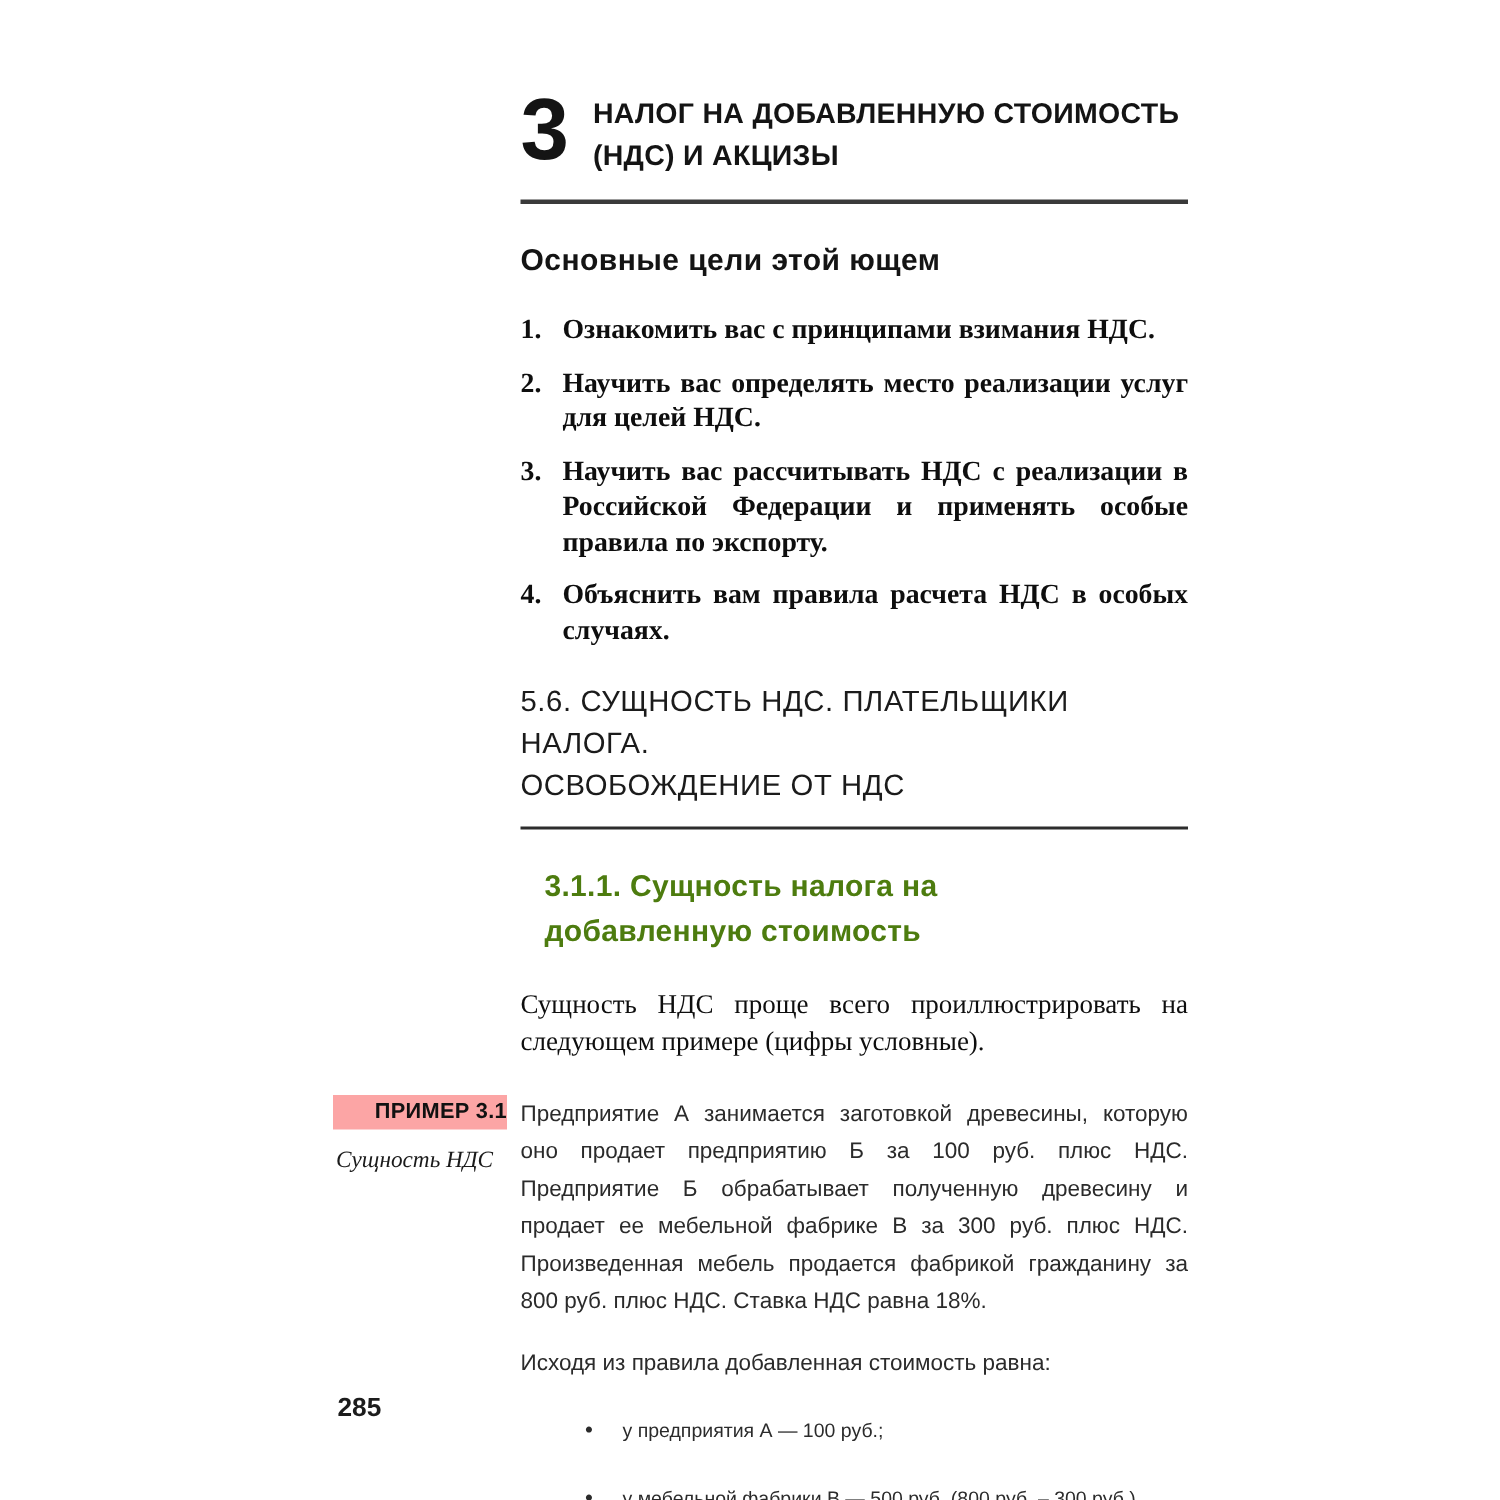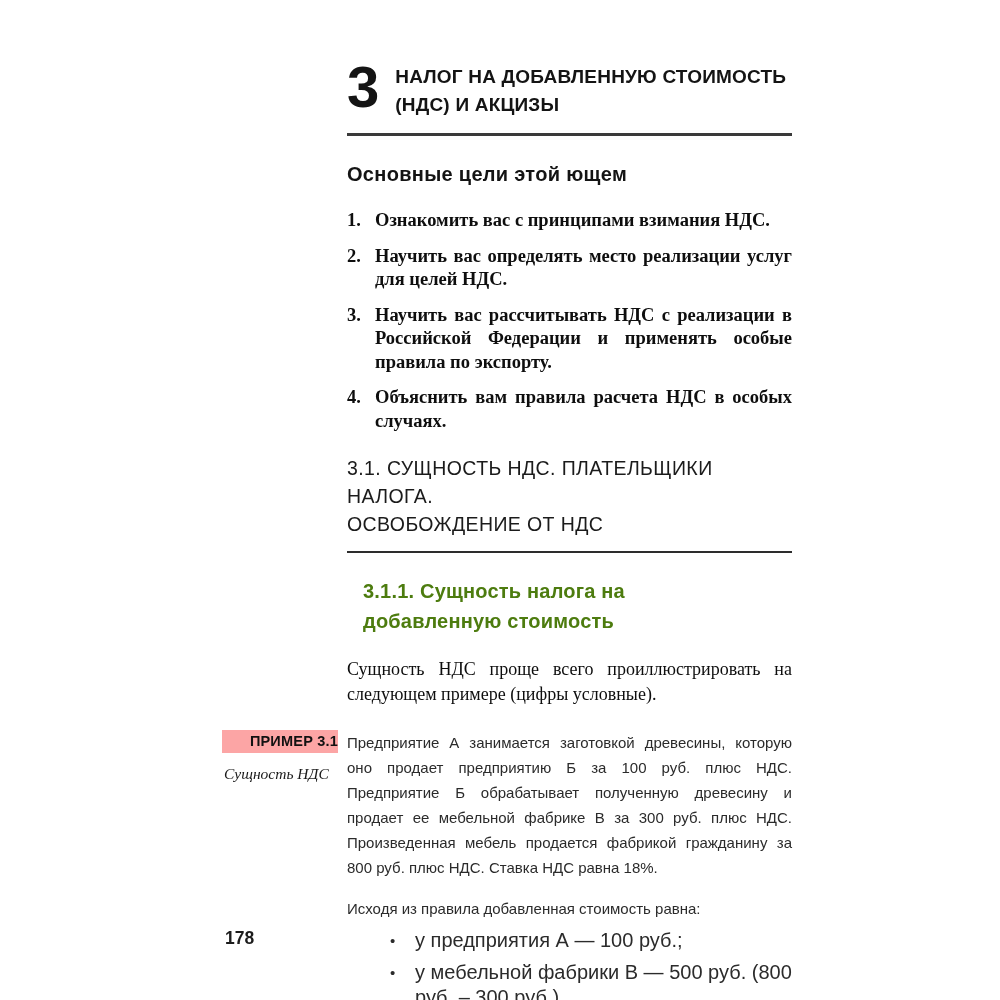--- a/index.html
+++ b/index.html
@@ -150,23 +150,23 @@
     hyphens: manual;
   }
   .example-body .list-intro { margin-top: 16px; }
   .example-body ul {
     list-style: none;
     margin-top: 2px;
   }
   .example-body ul li {
     position: relative;
     padding-left: 68px;
-    font-size: 20px;
+    font-size: 13px;
     line-height: 25px;
-    margin-top: 7px;
+    margin-top: 20px;
   }
   .example-body ul li::before {
     content: "\2022";
     position: absolute;
     left: 43px;
     top: 0;
     font-size: 15px;
   }
 
   
@@ -209,21 +209,21 @@
         <span class="li-num">3.</span>
         <span>Научить вас рассчитывать НДС с реализации в Россий­ской Федерации и применять особые правила по экс­порту.</span>
       </li>
       <li>
         <span class="li-num">4.</span>
         <span>Объяснить вам правила расчета НДС в особых случаях.</span>
       </li>
     </ol>
 
     <h2 class="section-heading">
-      <span>3.1. СУЩНОСТЬ НДС. ПЛАТЕЛЬЩИКИ НАЛОГА.</span><br>
+      <span>5.6. СУЩНОСТЬ НДС. ПЛАТЕЛЬЩИКИ НАЛОГА.</span><br>
       <span>ОСВОБОЖДЕНИЕ ОТ НДС</span>
     </h2>
 
     <h3 class="subsection-heading">3.1.1. Сущность налога на добавленную стоимость</h3>
 
     <p class="intro-paragraph">Сущность НДС проще всего проиллюстрировать на следу­ющем примере (цифры условные).</p>
 
     <section class="example">
       <aside class="example-aside">
         <div class="example-label">ПРИМЕР 3.1</div>
@@ -235,14 +235,14 @@
         <ul>
           <li>у предприятия А — 100 руб.;</li>
           <li>у мебельной фабрики В — 500 руб. (800 руб. – 300 руб.).</li>
         </ul>
 
       </div>
     </section>
 
   </div>
 
-  <div class="page-number">178</div>
+  <div class="page-number">285</div>
 </div>
 
 </body></html>

